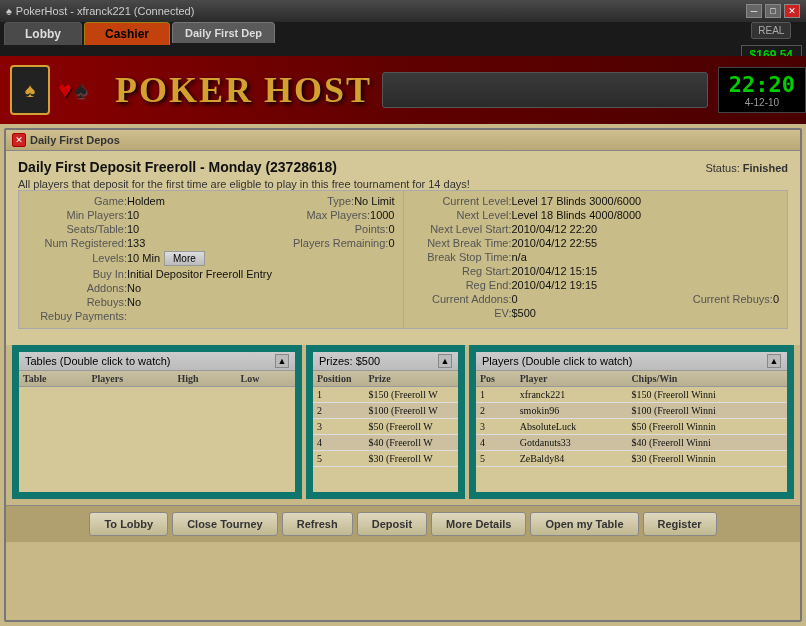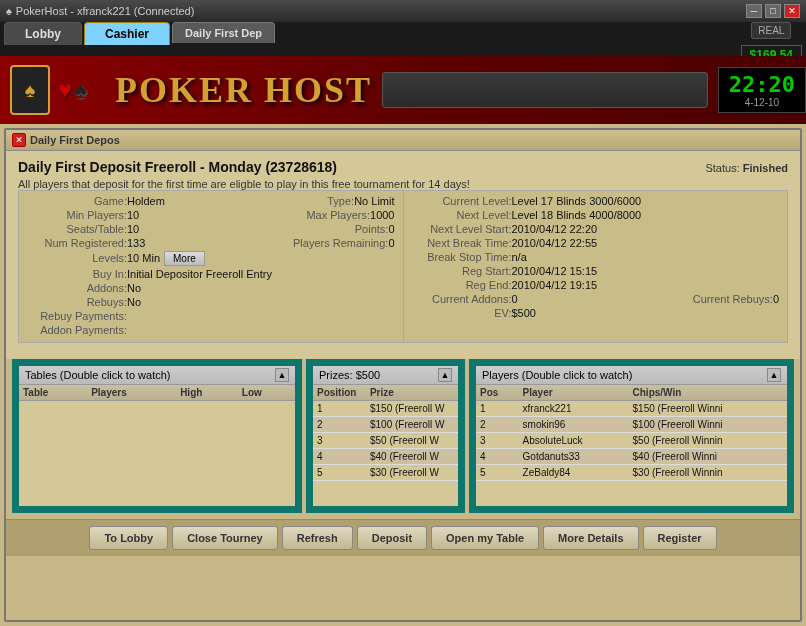--- a/index.html
+++ b/index.html
@@ -39,21 +39,21 @@
       padding: 4px 20px;
       font-size: 12px;
       font-weight: bold;
       cursor: pointer;
       border-radius: 4px 4px 0 0;
       border: 1px solid #555;
       border-bottom: none;
       margin-right: 2px;
     }
     .nav-tab.lobby { background: #4a4a4a; color: #ddd; }
-    .nav-tab.cashier { background: #7dd3fc; color: #000; border-color: #a08010; }
+    .nav-tab.cashier { background: #c2410c; color: #000; border-color: #a08010; }
     .nav-tab.daily { background: #5a5a5a; color: #ddd; border-color: #777; font-size: 11px; padding: 4px 12px; }
     .nav-right {
       margin-left: auto;
       display: flex;
       align-items: center;
       gap: 6px;
       padding-bottom: 4px;
       flex-direction: column;
     }
     .real-label {
@@ -248,20 +248,21 @@
       background: #bbb;
       border: 1px solid #888;
       display: flex; align-items: center; justify-content: center;
       font-size: 9px;
       cursor: pointer;
     }
     .sub-table {
       width: 100%;
       border-collapse: collapse;
       font-size: 10px;
+      font-family: Liberation Serif, serif;
     }
     .sub-table th {
       background: linear-gradient(to bottom, #c8c0a0, #b8b090);
       border-bottom: 1px solid #999;
       padding: 2px 4px;
       text-align: left;
       color: #333;
       font-weight: bold;
     }
     .sub-table td {
@@ -421,24 +422,20 @@
               <span class="info-value">No</span>
             </div>
             <div class="info-row">
               <span class="info-label">Rebuys:</span>
               <span class="info-value">No</span>
             </div>
             <div class="info-row">
               <span class="info-label">Rebuy Payments:</span>
               <span class="info-value"></span>
             </div>
-            <div class="info-row">
-              <span class="info-label">Addon Payments:</span>
-              <span class="info-value"></span>
-            </div>
           </div>
 
           <div class="info-right">
             <div class="info-row">
               <span class="info-label">Current Level:</span>
               <span class="info-value">Level 17 Blinds 3000/6000</span>
             </div>
             <div class="info-row">
               <span class="info-label">Next Level:</span>
               <span class="info-value">Level 18 Blinds 4000/8000</span>
@@ -584,20 +581,20 @@
           </div>
         </div>
 
       </div>
 
       <div class="bottom-bar">
         <button class="bottom-btn">To Lobby</button>
         <button class="bottom-btn">Close Tourney</button>
         <button class="bottom-btn">Refresh</button>
         <button class="bottom-btn">Deposit</button>
+        <button class="bottom-btn">More Details</button>
         <button class="bottom-btn">Open my Table</button>
-        <button class="bottom-btn">More Details</button>
         <button class="bottom-btn">Register</button>
       </div>
 
     </div>
   </div>
 </div>
 
 </body></html>

